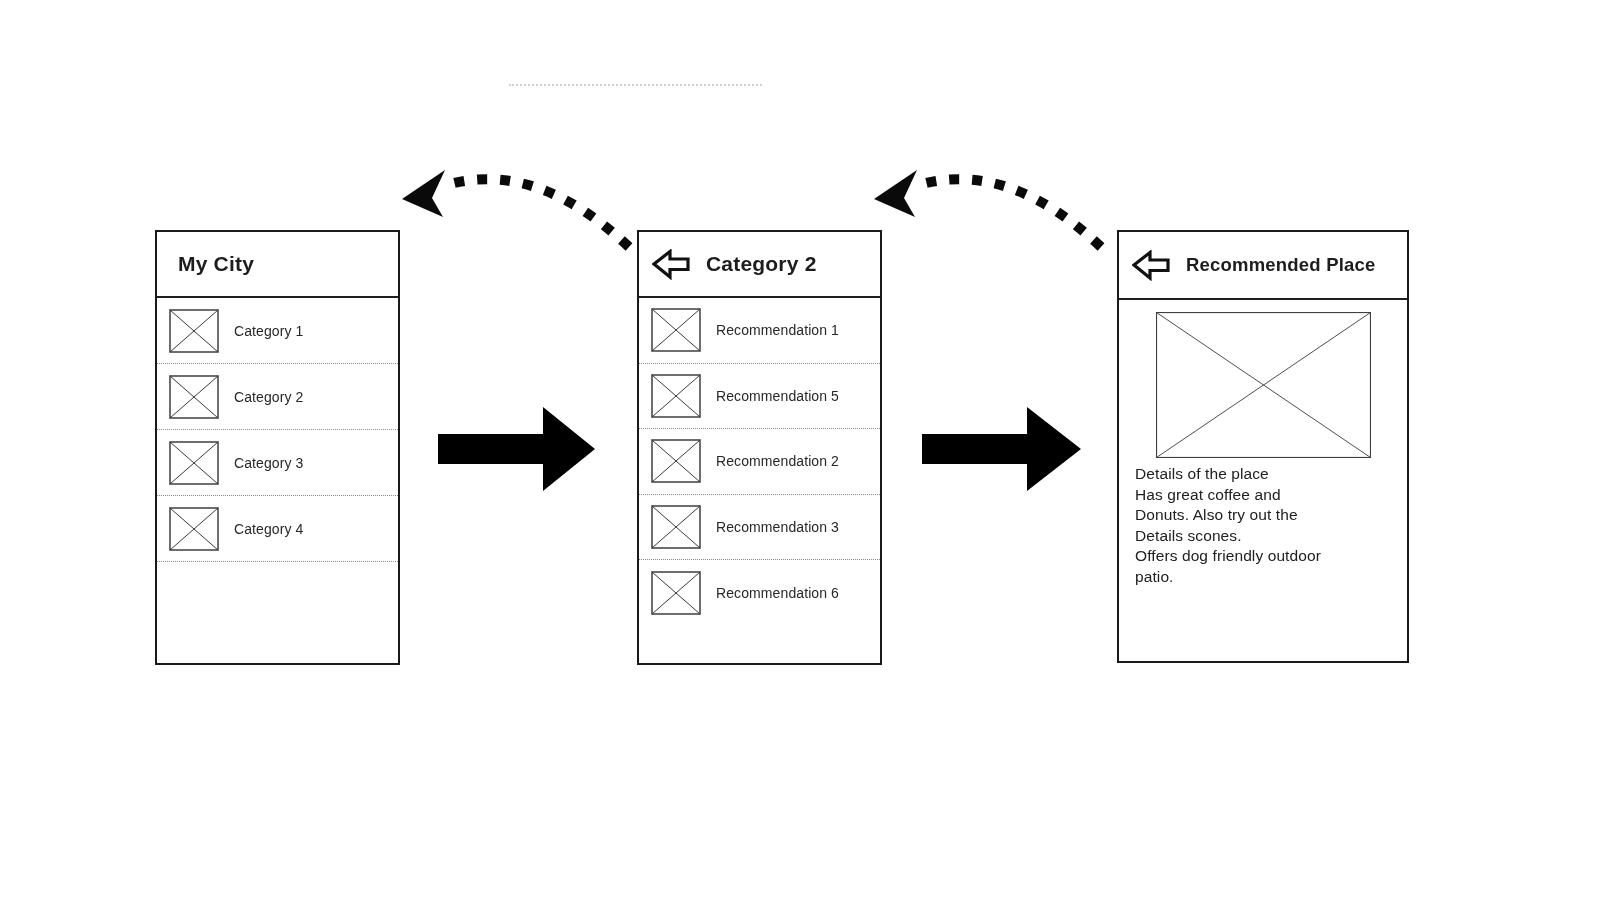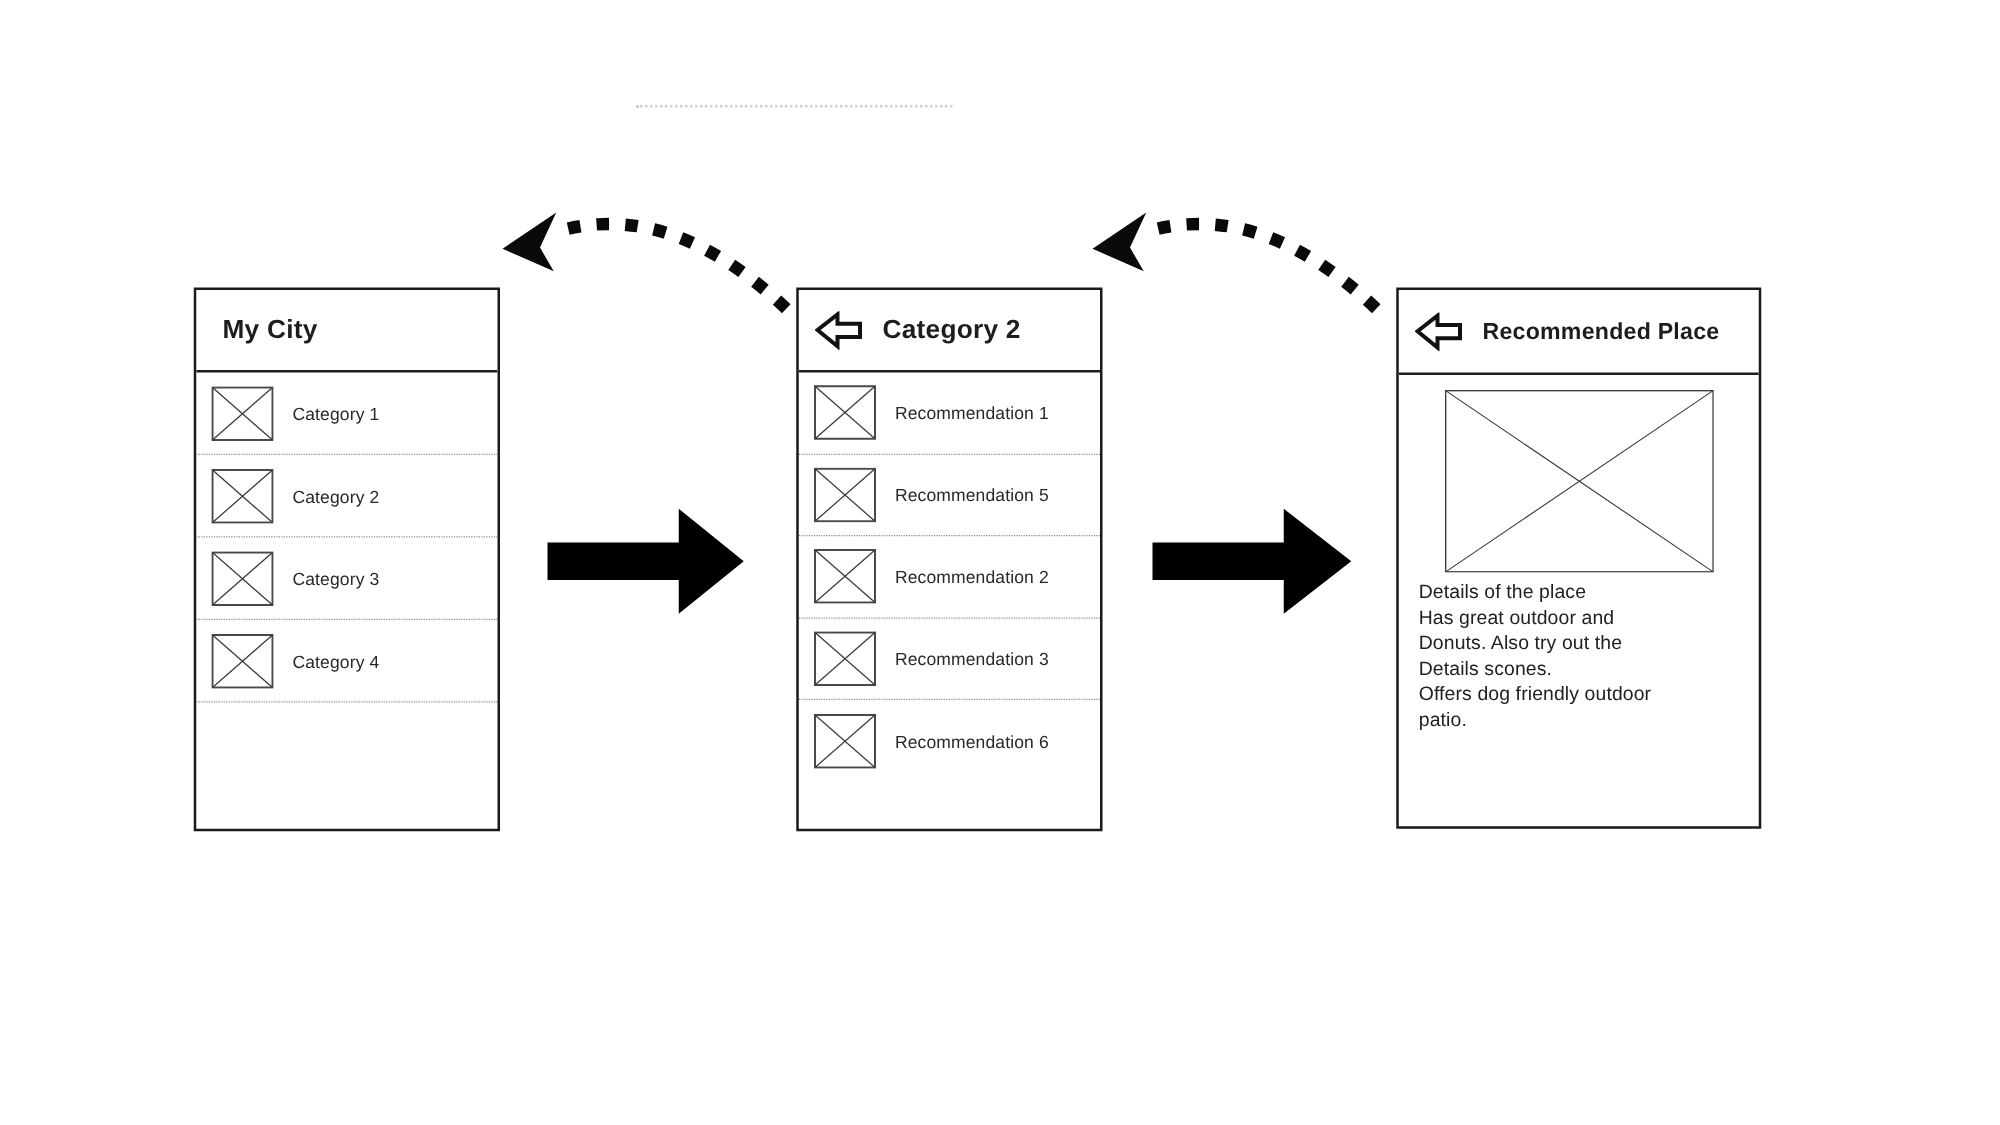--- a/index.html
+++ b/index.html
@@ -226,21 +226,21 @@
       </svg>
       <span class="panel-title">Recommended Place</span>
     </div>
     <svg class="hero" viewBox="0 0 215 146">
       <rect x="0.5" y="0.5" width="214" height="145" fill="none" stroke="#3f3f3f" stroke-width="1.2"></rect>
       <line x1="0.5" y1="0.5" x2="214.5" y2="145.5" stroke="#3a3a3a" stroke-width="0.9"></line>
       <line x1="214.5" y1="0.5" x2="0.5" y2="145.5" stroke="#3a3a3a" stroke-width="0.9"></line>
     </svg>
     <div class="details">
       <div class="details-line">Details of the place</div>
-      <div class="details-line">Has great outdoor and</div>
+      <div class="details-line">Has great coffee and</div>
       <div class="details-line">Donuts. Also try out the</div>
       <div class="details-line">Details scones.</div>
       <div class="details-line">Offers dog friendly outdoor</div>
       <div class="details-line">patio.</div>
     </div>
   </div>
 
 </div>
 
 </body></html>

